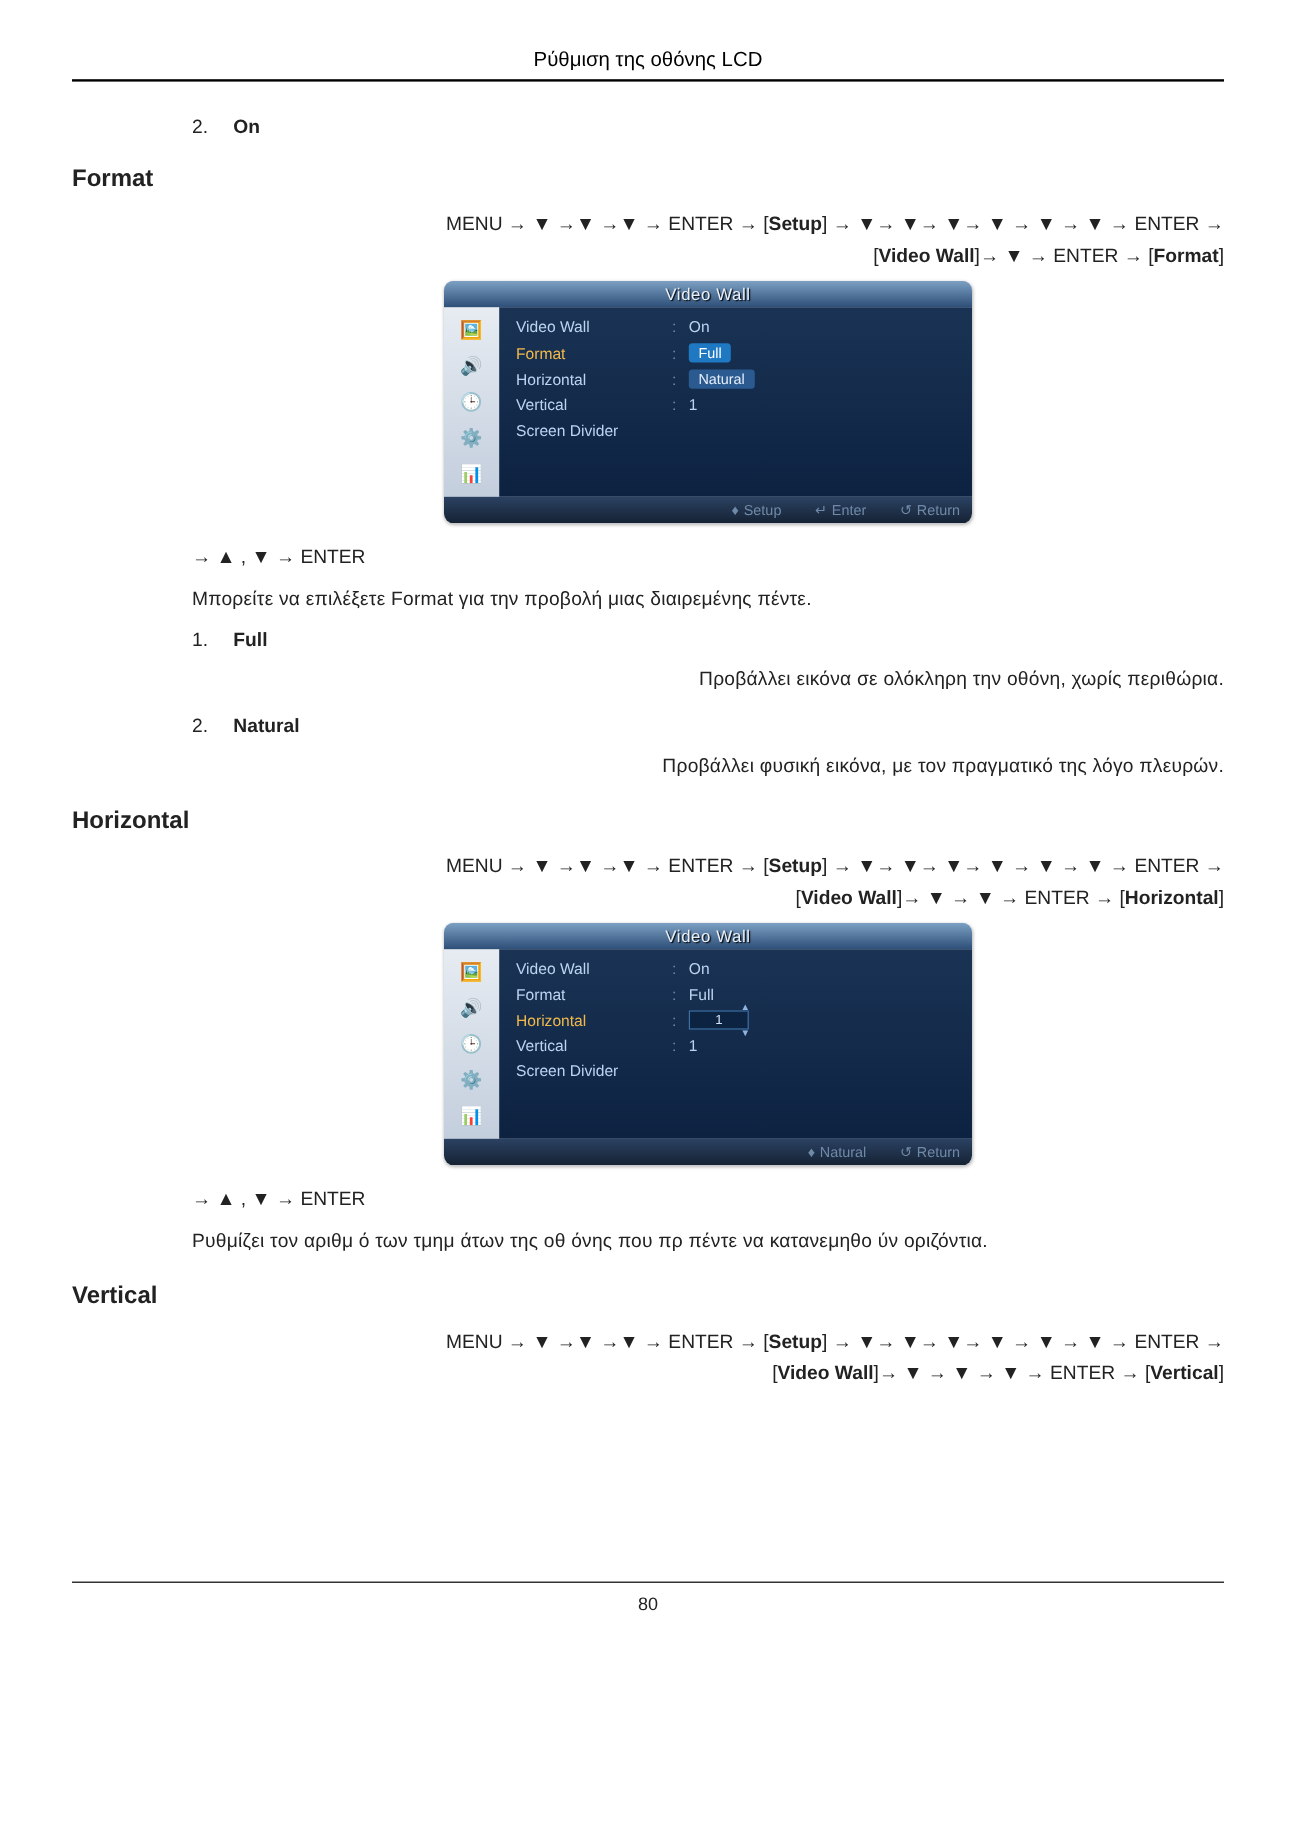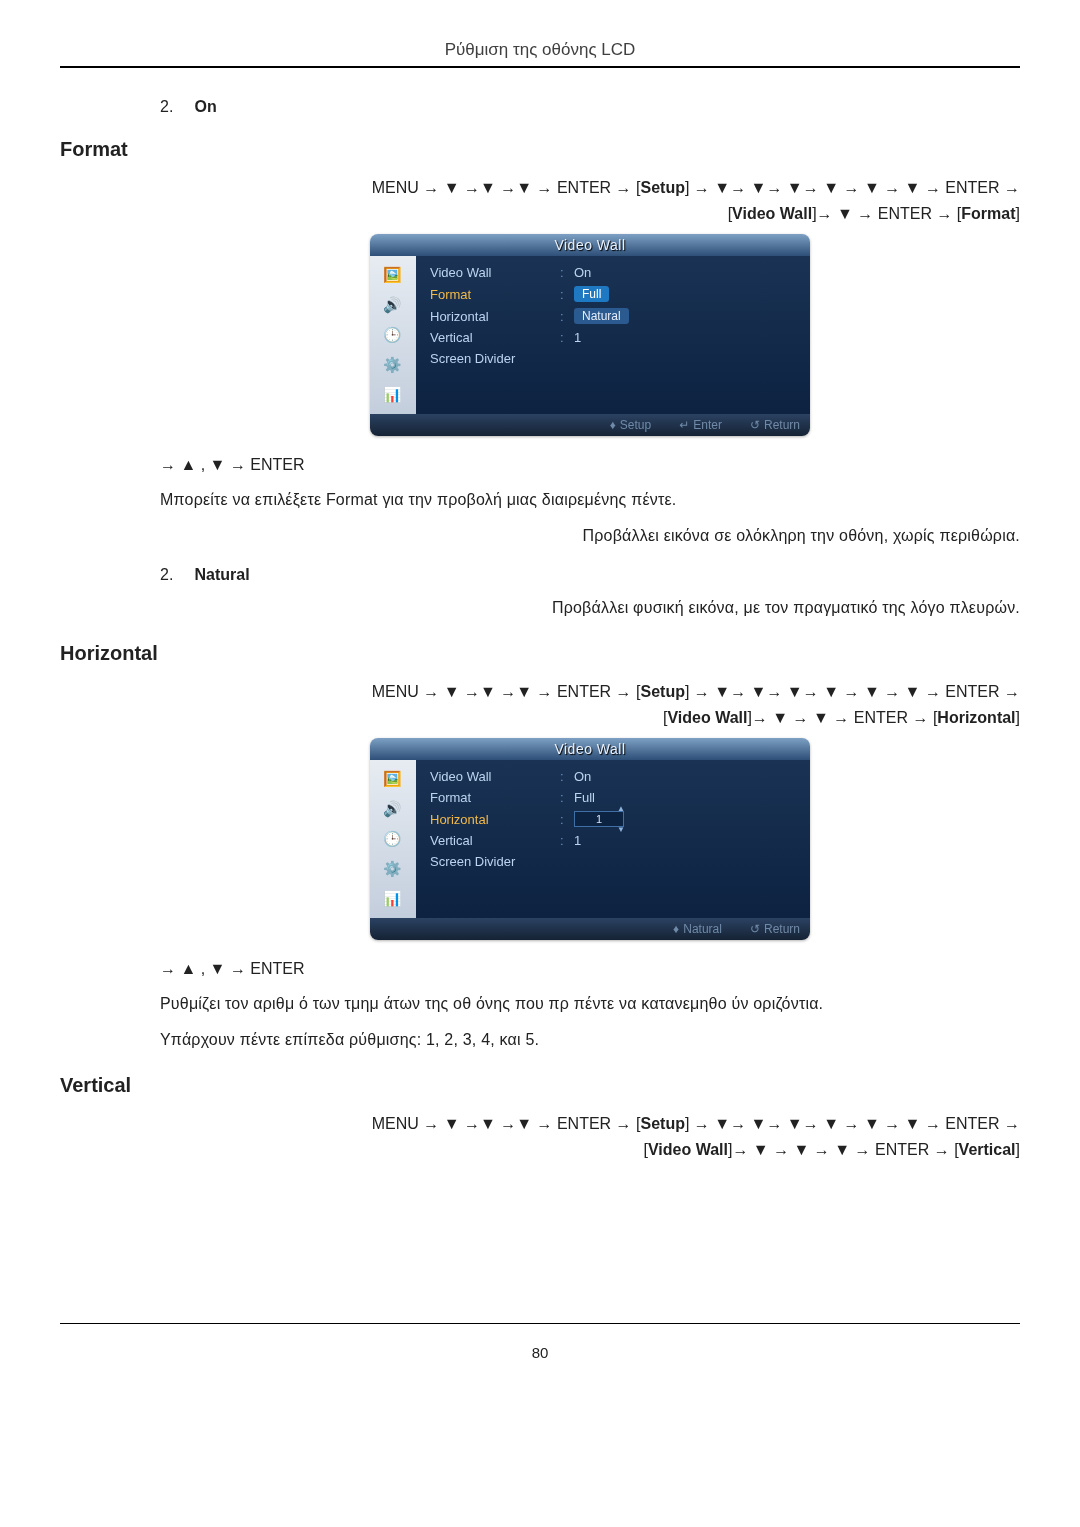--- a/index.html
+++ b/index.html
@@ -8,21 +8,21 @@
     font-size: 16px;
     background: #fff;
     color: #222;
     width: 1080px;
     margin: 0 auto;
     padding: 40px 60px 40px 60px;
   }
   .page-header {
     text-align: center;
     font-size: 17px;
-    color: #404040;
+    color: #000000;
     padding-bottom: 6px;
     border-bottom: 2px solid #000;
     margin-bottom: 30px;
   }
   .indent-block { margin-left: 100px; }
   .list-item-line { margin: 13px 0 12px 0; }
   .list-num { display:inline-block; width: 30px; }
   .bold { font-weight: 700; }
   h3.section-h {
     font-size: 20px;
@@ -110,21 +110,21 @@
     color:#d4e4f8; font-size:11px;
   }
   .numbox .up, .numbox .dn {
     position:absolute; right:-2px; font-size:8px; color:#8fb4de;
   }
   .numbox .up{ top:-8px; } .numbox .dn{ bottom:-8px; }
   .page-footer {
     margin-top: 160px;
     border-top: 1px solid #000;
     text-align:center;
-    padding-top: 20px;
+    padding-top: 10px;
     font-size: 15px;
   }
   .greek { letter-spacing: .2px; }
 </style>
 </head>
 <body>
 
 <div class="page-header">Ρύθμιση της οθόνης LCD</div>
 
 <div class="indent-block">
@@ -186,20 +186,24 @@
       </div>
     </div>
   </div>
 
   <div class="sub-nav">→ ▲ , ▼ → ENTER</div>
 
   <div class="body-text greek">
     <span>Μπορείτε να επιλέξετε Format για την προβολή μιας διαιρεμένης πέντε.</span>
   </div>
 
+  <div class="list-item-line">
+    <span class="list-num">1.</span>
+    <span class="bold">Full</span>
+  </div>
   <div class="body-text-indent greek">Προβάλλει εικόνα σε ολόκληρη την οθόνη, χωρίς περιθώρια.</div>
 
   <div class="list-item-line">
     <span class="list-num">2.</span>
     <span class="bold">Natural</span>
   </div>
   <div class="body-text-indent greek">Προβάλλει φυσική εικόνα, με τον πραγματικό της λόγο πλευρών.</div>
 </div>
 
 <h3 class="section-h">Horizontal</h3>
@@ -253,21 +257,20 @@
       <div class="osd-footer">
         <span>♦ <span>Natural</span></span>
         <span>↺ <span>Return</span></span>
       </div>
     </div>
   </div>
 
   <div class="sub-nav">→ ▲ , ▼ → ENTER</div>
 
   <div class="body-text greek">Ρυθμίζει τον αριθμ ό των τμημ άτων της οθ όνης που πρ πέντε να κατανεμηθο ύν οριζόντια.</div>
-  <div class="body-text greek">Υπάρχουν πέντε επίπεδα ρύθμισης: 1, 2, 3, 4, και 5.</div>
 </div>
 
 <h3 class="section-h">Vertical</h3>
 
 <div class="indent-block">
   <div class="nav-seq">
     <span>MENU → ▼ →▼ →▼ → ENTER → [</span><span class="bold">Setup</span><span>] → ▼→ ▼→ ▼→ ▼ → ▼ → ▼ → ENTER →</span><br>
     <span>[</span><span class="bold">Video Wall</span><span>]→ ▼ → ▼ → ▼ → ENTER → [</span><span class="bold">Vertical</span><span>]</span>
   </div>
 </div>

